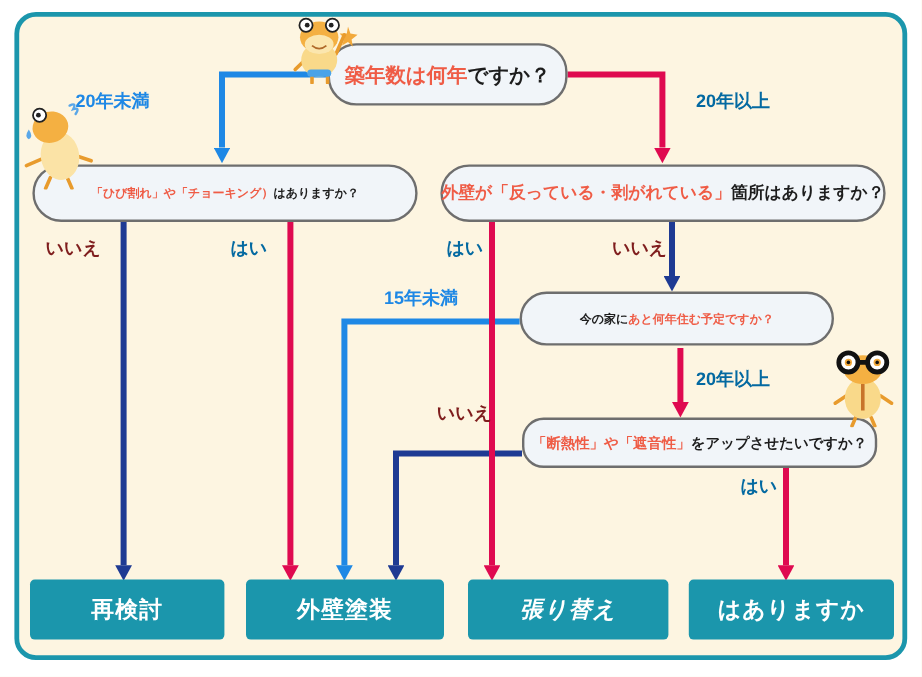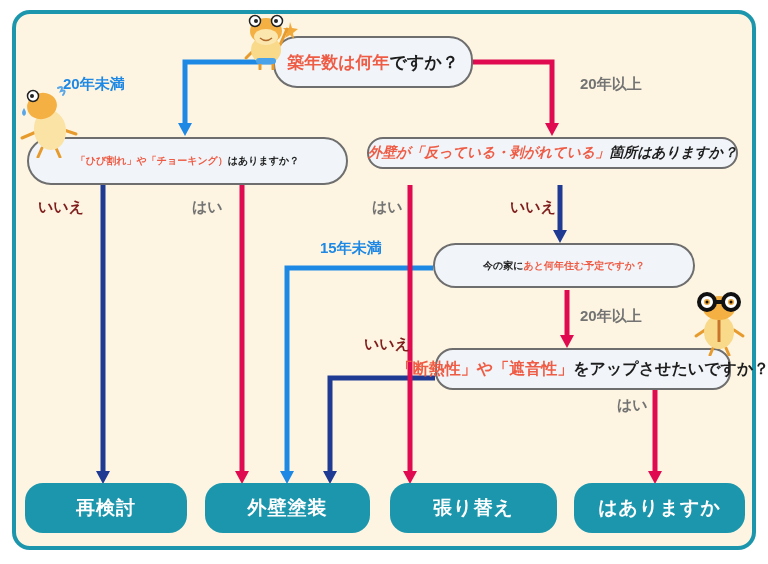--- a/index.html
+++ b/index.html
@@ -12,37 +12,37 @@
     background:#fdf5e1;border:4px solid #1b96ac;border-radius:18px;
   }
   .connector-layer{position:absolute;left:0;top:0;width:768px;height:564px;}
   .qbox{
     position:absolute;background:#f1f5f9;border:2px solid #6e6e6e;border-radius:24px;
     display:flex;align-items:center;justify-content:center;
     font-weight:bold;color:#1d1d1d;white-space:nowrap;box-sizing:border-box;
   }
   .qbox .hl{color:#ef5c46;}
   .result{
-    position:absolute;background:#1b96ac;border-radius:18px;
+    position:absolute;background:#1b96ac;border-radius:4px;
     display:flex;align-items:center;justify-content:center;
     color:#ffffff;font-weight:bold;font-size:19px;letter-spacing:1px;
   }
   .lbl{position:absolute;font-weight:bold;font-size:15px;white-space:nowrap;}
   .c-blue{color:#1e88e5}
-  .c-red{color:#737373}
+  .c-red{color:#0369a1}
   .c-navy{color:#7f1d1d}
   .mascot{position:absolute;}
   #q-title{left:273px;top:36px;width:200px;height:52px;font-size:17px;}
   #q-crack{left:27px;top:137px;width:321px;height:48px;font-size:10px;}
-  #q-warp{left:367px;top:137px;width:371px;height:32px;font-size:14px;font-style:italic;}
+  #q-warp{left:367px;top:137px;width:371px;height:48px;font-size:14px;}
   #q-live{left:433px;top:243px;width:262px;height:45px;font-size:10px;}
-  #q-upgrade{left:435px;top:348px;width:296px;height:42px;font-size:16px;border-radius:18px;}
+  #q-upgrade{left:435px;top:348px;width:296px;height:42px;font-size:12px;border-radius:18px;}
   #r-reconsider{left:25px;top:483px;width:162px;height:50px;}
   #r-painting{left:205px;top:483px;width:165px;height:50px;}
-  #r-replace{left:390px;top:483px;width:167px;height:50px;}
+  #r-replace{left:390px;top:483px;width:167px;height:50px;font-style:italic;}
   #r-cover{left:574px;top:483px;width:171px;height:50px;}
 </style>
 </head>
 <body>
 
 <div class="frame"></div>
 
 <svg class="connector-layer" viewBox="0 0 768 564" xmlns="http://www.w3.org/2000/svg">
   <defs>
     <marker id="ar-blue" markerUnits="userSpaceOnUse" markerWidth="13" markerHeight="14" refX="0" refY="7" orient="auto">

